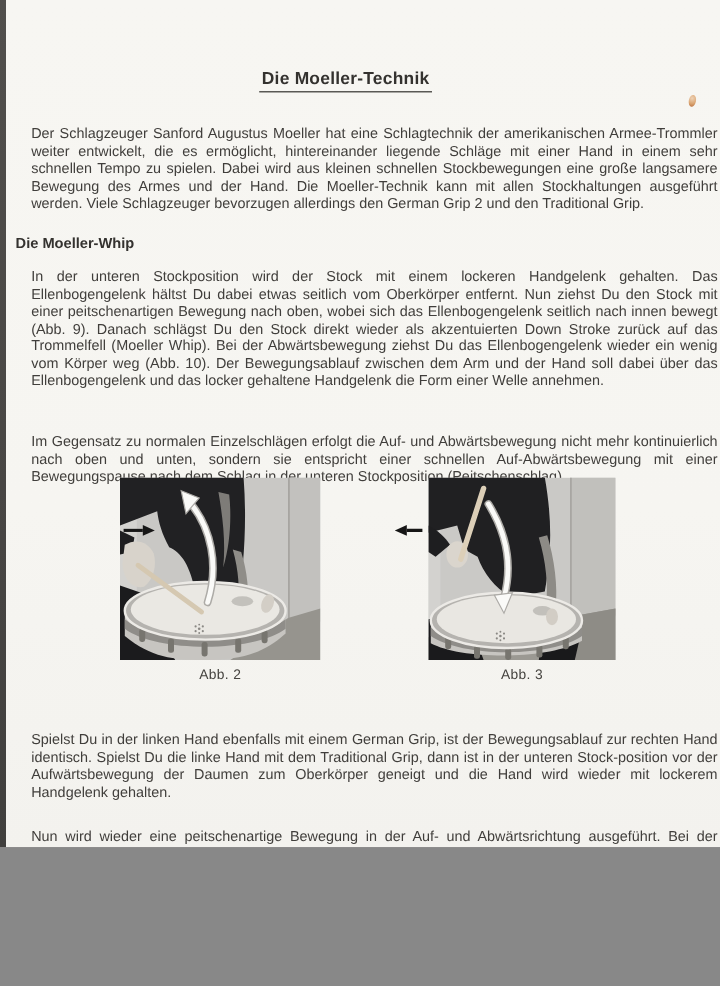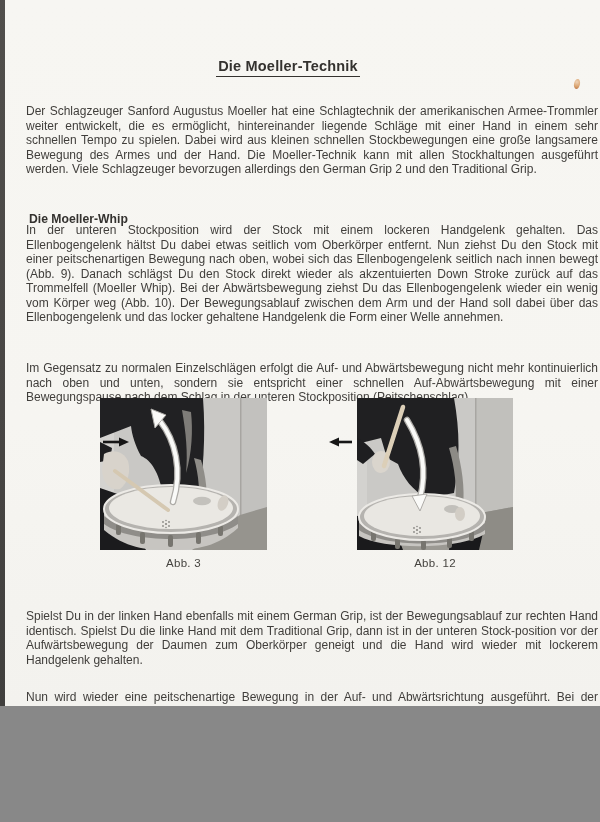--- a/index.html
+++ b/index.html
@@ -30,21 +30,21 @@
   }
   .title-inner{display:inline-block;border-bottom:1.6px solid #34322f;padding:0 2px 1.5px 2px;}
   .para{
     position:absolute;left:13px;width:572px;margin:13px;
     font-size:12px;line-height:14.55px;
     text-align:justify;
     color:#403e3b;
   }
   .p1{top:91px;}
   .subhead{
-    position:absolute;left:13px;top:196px;margin:16px;
+    position:absolute;left:13px;top:196px;margin:0;
     font-size:12.2px;font-weight:bold;color:#34322f;
   }
   .p2{top:210px;}
   .p3{top:348px;}
   .figrow{position:absolute;left:0;top:398px;width:600px;height:176px;}
   .fig{position:absolute;top:0;margin:0;}
   .fig1{left:100px;width:167px;}
   .fig2{left:357px;width:156px;}
   .fig svg.photo{display:block;}
   .cap{
@@ -125,21 +125,21 @@
           <path d="M73,104 C83,72 75,42 60,23" fill="none" stroke="#adaba7" stroke-width="6.5" stroke-linecap="round"></path>
           <path d="M73,104 C83,72 75,42 60,23" fill="none" stroke="#fafaf8" stroke-width="4" stroke-linecap="round"></path>
           <polygon points="51,11 66,17 55,30" fill="#fafaf8" stroke="#adaba7" stroke-width="1"></polygon>
         </g>
         <ellipse cx="123" cy="105" rx="5" ry="8" fill="#d3cec6" transform="rotate(20 123 105)"></ellipse>
         <g>
           <line x1="3" y1="44" x2="19" y2="44" stroke="#161616" stroke-width="2.6"></line>
           <polygon points="19,39.6 29,44 19,48.4" fill="#161616"></polygon>
         </g>
       </svg>
-      <figcaption class="cap">Abb. 3</figcaption>
+      <figcaption class="cap">Abb. 2</figcaption>
     </figure>
 
     <figure class="fig fig2">
       <svg class="photo" width="156" height="152" viewBox="0 0 156 152">
         <rect width="156" height="152" fill="#cac9c6"></rect>
         <rect width="10" height="152" fill="#d3d2cf"></rect>
         <rect x="118" width="38" height="115" fill="#c1c0bc"></rect>
         <rect x="118" width="1.5" height="113" fill="#a8a6a2"></rect>
         <polygon points="0,133 60,127 118,116 156,109 156,152 0,152" fill="#9b9993"></polygon>
         <polygon points="118,116 156,109 156,152 118,152" fill="#8e8c86"></polygon>
@@ -172,21 +172,21 @@
             <circle cx="60" cy="135.5" r="0.8"></circle>
         </g>
         <line x1="27" y1="68" x2="46" y2="9" stroke="#dccfb8" stroke-width="4.5" stroke-linecap="round"></line>
         <g>
           <path d="M50,22 C66,48 70,74 63,100" fill="none" stroke="#adaba7" stroke-width="6.5" stroke-linecap="round"></path>
           <path d="M50,22 C66,48 70,74 63,100" fill="none" stroke="#fafaf8" stroke-width="4" stroke-linecap="round"></path>
           <polygon points="55,98 70,96 63,113" fill="#fafaf8" stroke="#adaba7" stroke-width="1"></polygon>
         </g>
         <ellipse cx="103" cy="116" rx="5" ry="7" fill="#d2cdc5"></ellipse>
       </svg>
-      <figcaption class="cap">Abb. 12</figcaption>
+      <figcaption class="cap">Abb. 3</figcaption>
     </figure>
 
   </div>
 
   <p class="para p4">Spielst Du in der linken Hand ebenfalls mit einem German Grip, ist der Bewegungsablauf zur rechten Hand identisch. Spielst Du die linke Hand mit dem Traditional Grip, dann ist in der unteren Stock-position vor der Aufwärtsbewegung der Daumen zum Oberkörper geneigt und die Hand wird wieder mit lockerem Handgelenk gehalten.</p>
 
   <p class="para p5">Nun wird wieder eine peitschenartige Bewegung in der Auf- und Abwärtsrichtung ausgeführt. Bei der Aufwärtsbewegung dreht sich dabei das Handgelenk nach außen und das Ellenbogengelenk vollzieht eine seitliche Bewegung nach innen (Abb. 11). Danach folgt direkt der akzentuierte Down Stroke mit einer Drehung des Handgelenkes nach innen und einer seitlichen Bewegung des Ellenbogengelenkes nach außen (Abb. 12). Auch hier soll die Bewegung von Arm und Hand über das Ellenbogengelenk und das locker gehaltene Handgelenk die Form einer Welle annehmen. Unterbreche dann den Bewegungsablauf wieder nach dem Schlag mit einer Pause in der unteren Stockposition.</p>
 
   <div class="footer">Seite 13</div>
 

